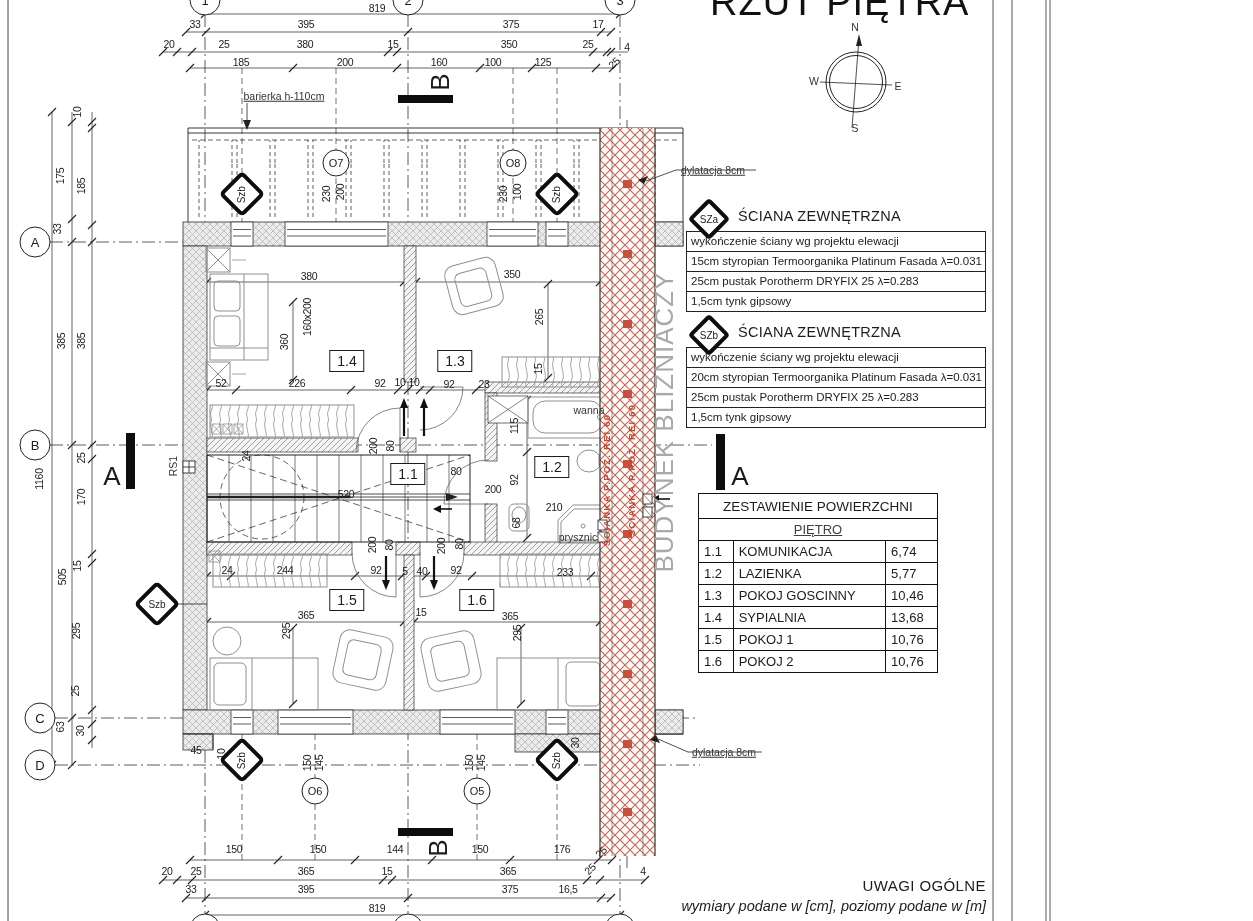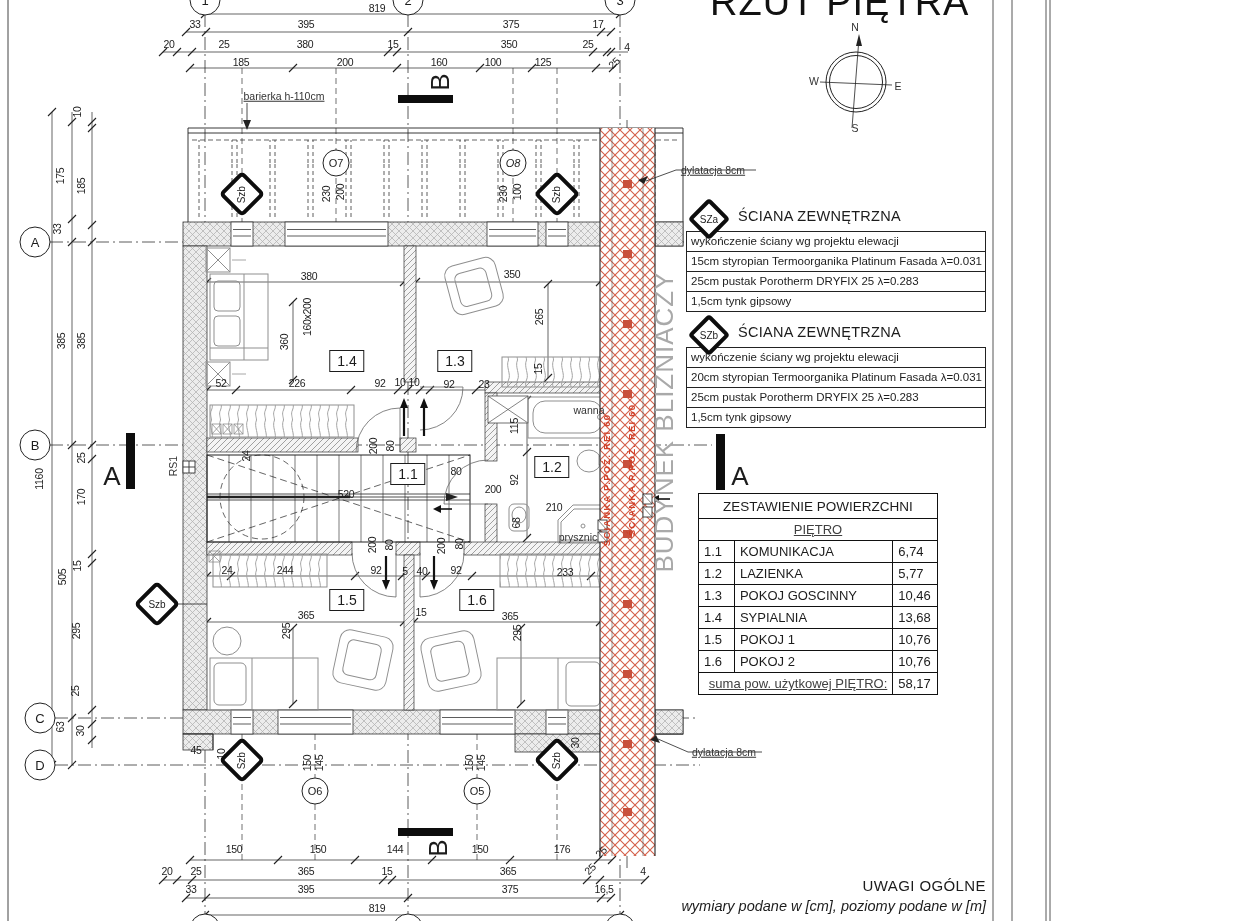--- a/index.html
+++ b/index.html
@@ -399,24 +399,20 @@
     <tr>
           <td>1.5</td>
           <td>POKOJ 1</td>
           <td>10,76</td>
         </tr>
     <tr>
           <td>1.6</td>
           <td>POKOJ 2</td>
           <td>10,76</td>
         </tr>
-    <tr>
-      <td colspan="2" style="text-align:right;"><span class="orange und">suma pow. użytkowej PIĘTRO:</span></td>
-      <td>58,17</td>
-    </tr>
   </tbody>
     </table>
 
   <div class="notes">
     <div class="notes-title">UWAGI OGÓLNE</div>
     <div class="notes-line">wymiary podane w [cm], poziomy podane w [m]</div>
   </div>
 
   <div id="overlay">
       <span class="pl dim" style="left: 377px; top: 8px; transform: translate(-50%, -50%);">819</span>
@@ -512,21 +508,21 @@
       <span class="pl dim" style="left: 167px; top: 871px; transform: translate(-50%, -50%);">20</span>
       <span class="pl dim" style="left: 196px; top: 871px; transform: translate(-50%, -50%);">25</span>
       <span class="pl dim" style="left: 306px; top: 871px; transform: translate(-50%, -50%);">365</span>
       <span class="pl dim" style="left: 387px; top: 871px; transform: translate(-50%, -50%);">15</span>
       <span class="pl dim" style="left: 508px; top: 871px; transform: translate(-50%, -50%);">365</span>
       <span class="pl dim" style="left: 590px; top: 869px; transform: translate(-50%, -50%) rotate(-45deg);">25</span>
       <span class="pl dim" style="left: 643px; top: 871px; transform: translate(-50%, -50%);">4</span>
       <span class="pl dim" style="left: 191px; top: 889px; transform: translate(-50%, -50%);">33</span>
       <span class="pl dim" style="left: 306px; top: 889px; transform: translate(-50%, -50%);">395</span>
       <span class="pl dim" style="left: 510px; top: 889px; transform: translate(-50%, -50%);">375</span>
-      <span class="pl dim" style="left: 604px; top: 889px; transform: translate(-50%, -50%);">16,5</span>
+      <span class="pl dim" style="left: 568px; top: 889px; transform: translate(-50%, -50%);">16,5</span>
       <span class="pl dim" style="left: 377px; top: 908px; transform: translate(-50%, -50%);">819</span>
       <span class="pl room" style="left: 347px; top: 361px; transform: translate(-50%, -50%);">1.4</span>
       <span class="pl room" style="left: 455px; top: 361px; transform: translate(-50%, -50%);">1.3</span>
       <span class="pl room" style="left: 408px; top: 474px; transform: translate(-50%, -50%);">1.1</span>
       <span class="pl room" style="left: 552px; top: 467px; transform: translate(-50%, -50%);">1.2</span>
       <span class="pl room" style="left: 347px; top: 600px; transform: translate(-50%, -50%);">1.5</span>
       <span class="pl room" style="left: 477px; top: 600px; transform: translate(-50%, -50%);">1.6</span>
       <span class="pl anno und" style="left: 284px; top: 96px; transform: translate(-50%, -50%);">barierka h-110cm</span>
       <span class="pl anno und" style="left: 713px; top: 170px; transform: translate(-50%, -50%);">dylatacja 8cm</span>
       <span class="pl anno und" style="left: 724px; top: 752px; transform: translate(-50%, -50%);">dylatacja 8cm</span>
@@ -547,21 +543,21 @@
       <span class="pl bubble" style="left: 35px; top: 445px; transform: translate(-50%, -50%);">B</span>
       <span class="pl bubble" style="left: 40px; top: 718px; transform: translate(-50%, -50%);">C</span>
       <span class="pl bubble" style="left: 40px; top: 765px; transform: translate(-50%, -50%);">D</span>
       <span class="pl bubble" style="left: 205px; top: 0px; transform: translate(-50%, -50%);">1</span>
       <span class="pl bubble" style="left: 408px; top: 0px; transform: translate(-50%, -50%);">2</span>
       <span class="pl bubble" style="left: 620px; top: 0px; transform: translate(-50%, -50%);">3</span>
       <span class="pl bubble" style="left: 205px; top: 929px; transform: translate(-50%, -50%);">1</span>
       <span class="pl bubble" style="left: 408px; top: 929px; transform: translate(-50%, -50%);">2</span>
       <span class="pl bubble" style="left: 620px; top: 929px; transform: translate(-50%, -50%);">3</span>
       <span class="pl wmark" style="left: 336px; top: 163px; transform: translate(-50%, -50%);">O7</span>
-      <span class="pl wmark" style="left: 513px; top: 163px; transform: translate(-50%, -50%); font-style: italic;">O8</span>
+      <span class="pl wmark" style="left: 513px; top: 163px; transform: translate(-50%, -50%);">O8</span>
       <span class="pl wmark" style="left: 315px; top: 791px; transform: translate(-50%, -50%);">O6</span>
       <span class="pl wmark" style="left: 477px; top: 791px; transform: translate(-50%, -50%);">O5</span>
       <span class="pl dia" style="left: 242px; top: 194px; transform: translate(-50%, -50%) rotate(45deg);">
         <span class="dia-t" style="transform: translate(-50%, -50%) rotate(-135deg);">Szb</span>
       </span>
       <span class="pl dia" style="left: 557px; top: 194px; transform: translate(-50%, -50%) rotate(45deg);">
         <span class="dia-t" style="transform: translate(-50%, -50%) rotate(-135deg);">Szb</span>
       </span>
       <span class="pl dia" style="left: 157px; top: 604px; transform: translate(-50%, -50%) rotate(45deg);">
         <span class="dia-t" style="transform: translate(-50%, -50%) rotate(-45deg);">Szb</span>

